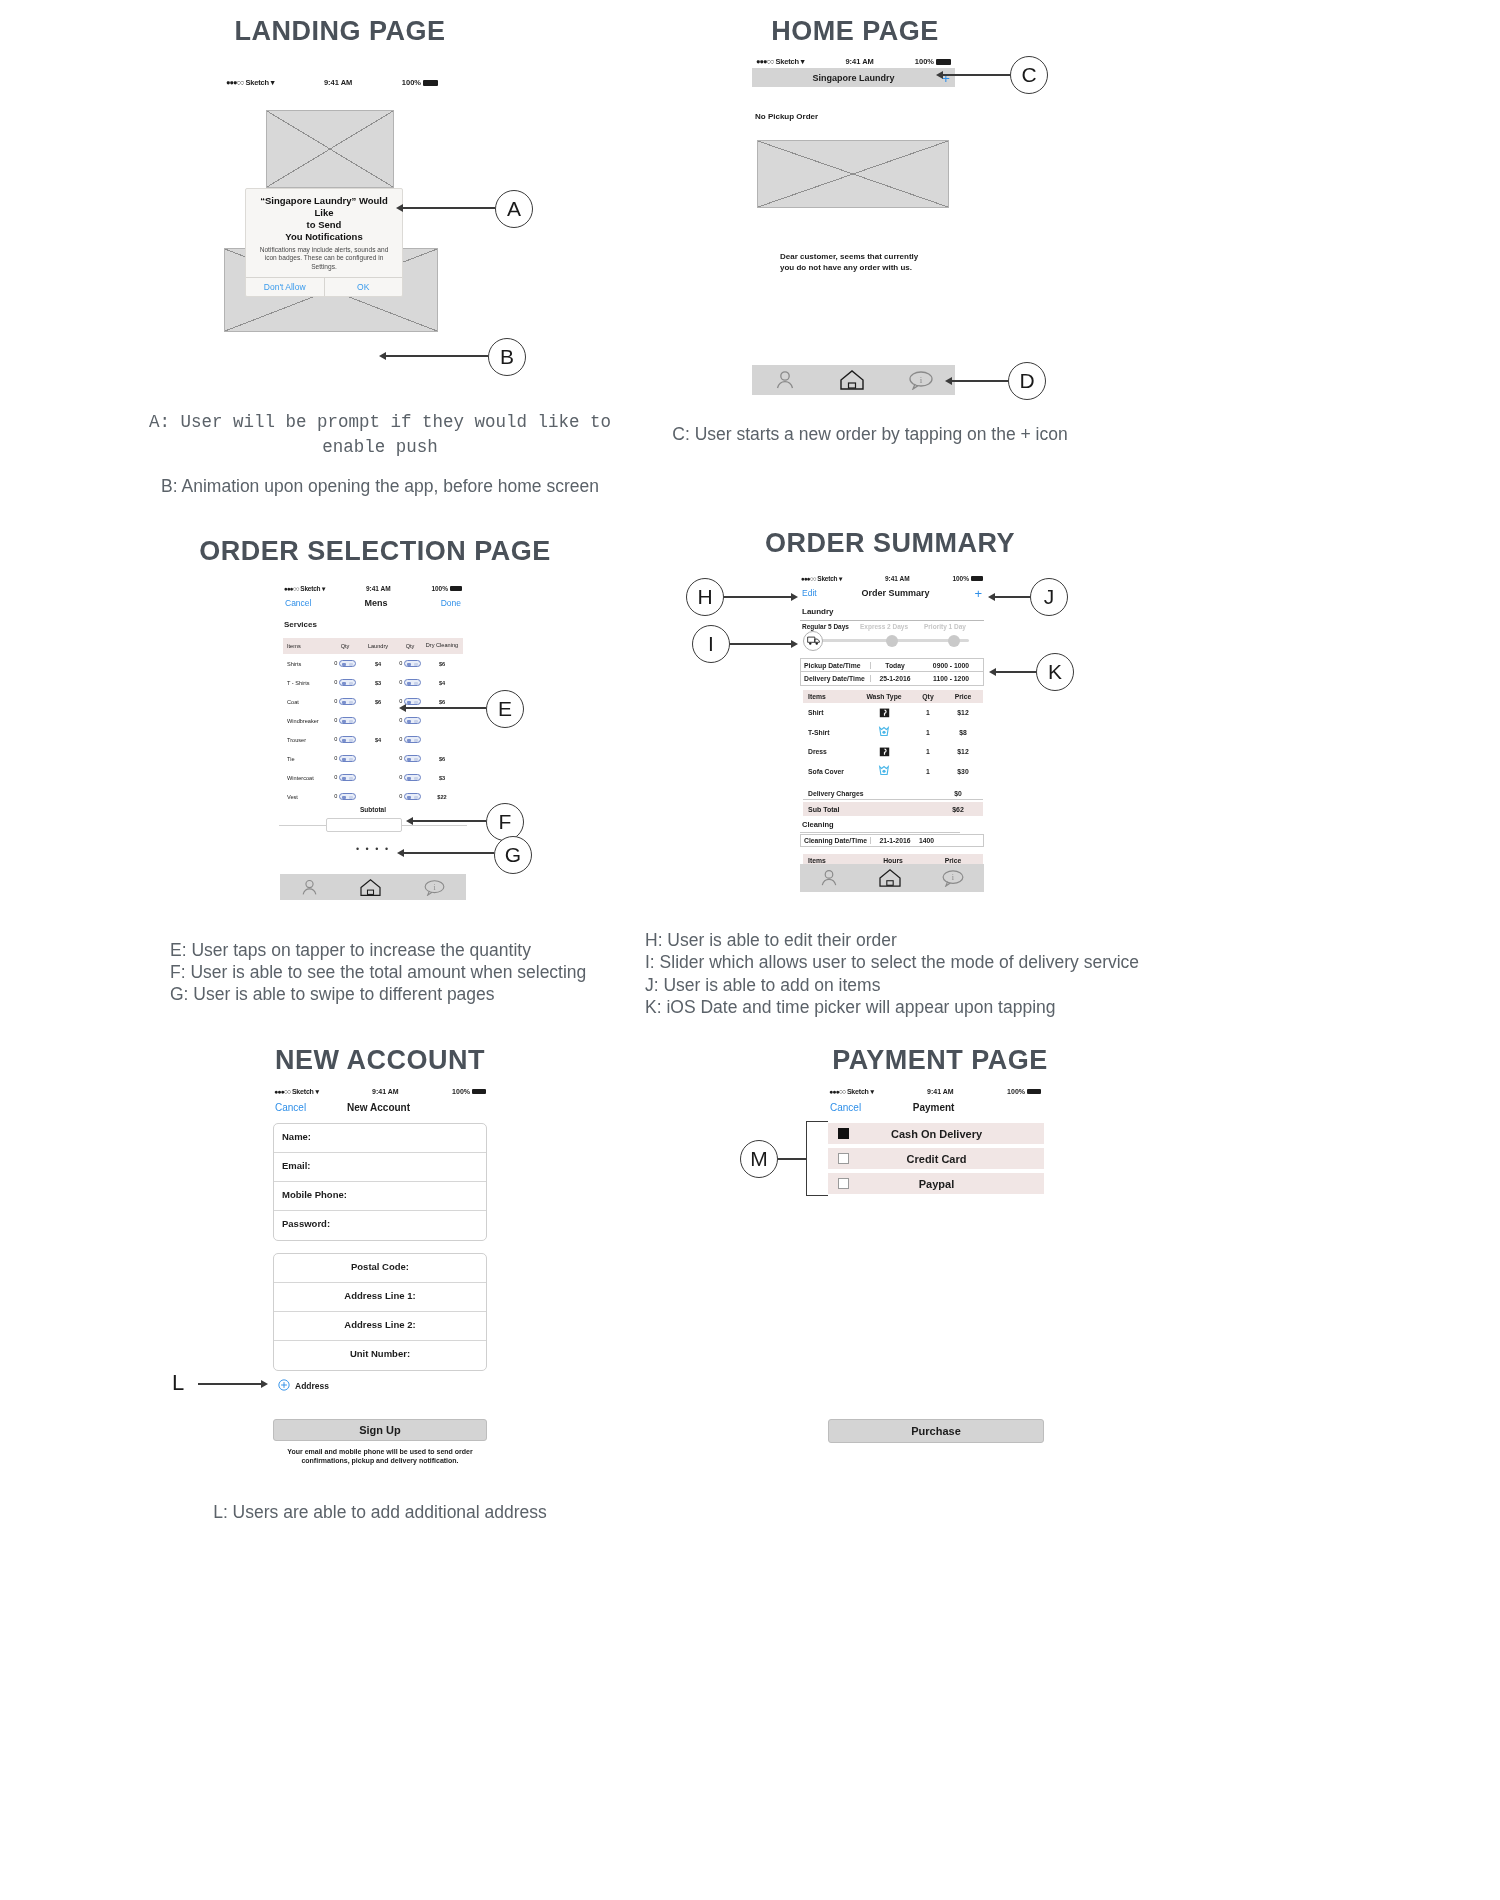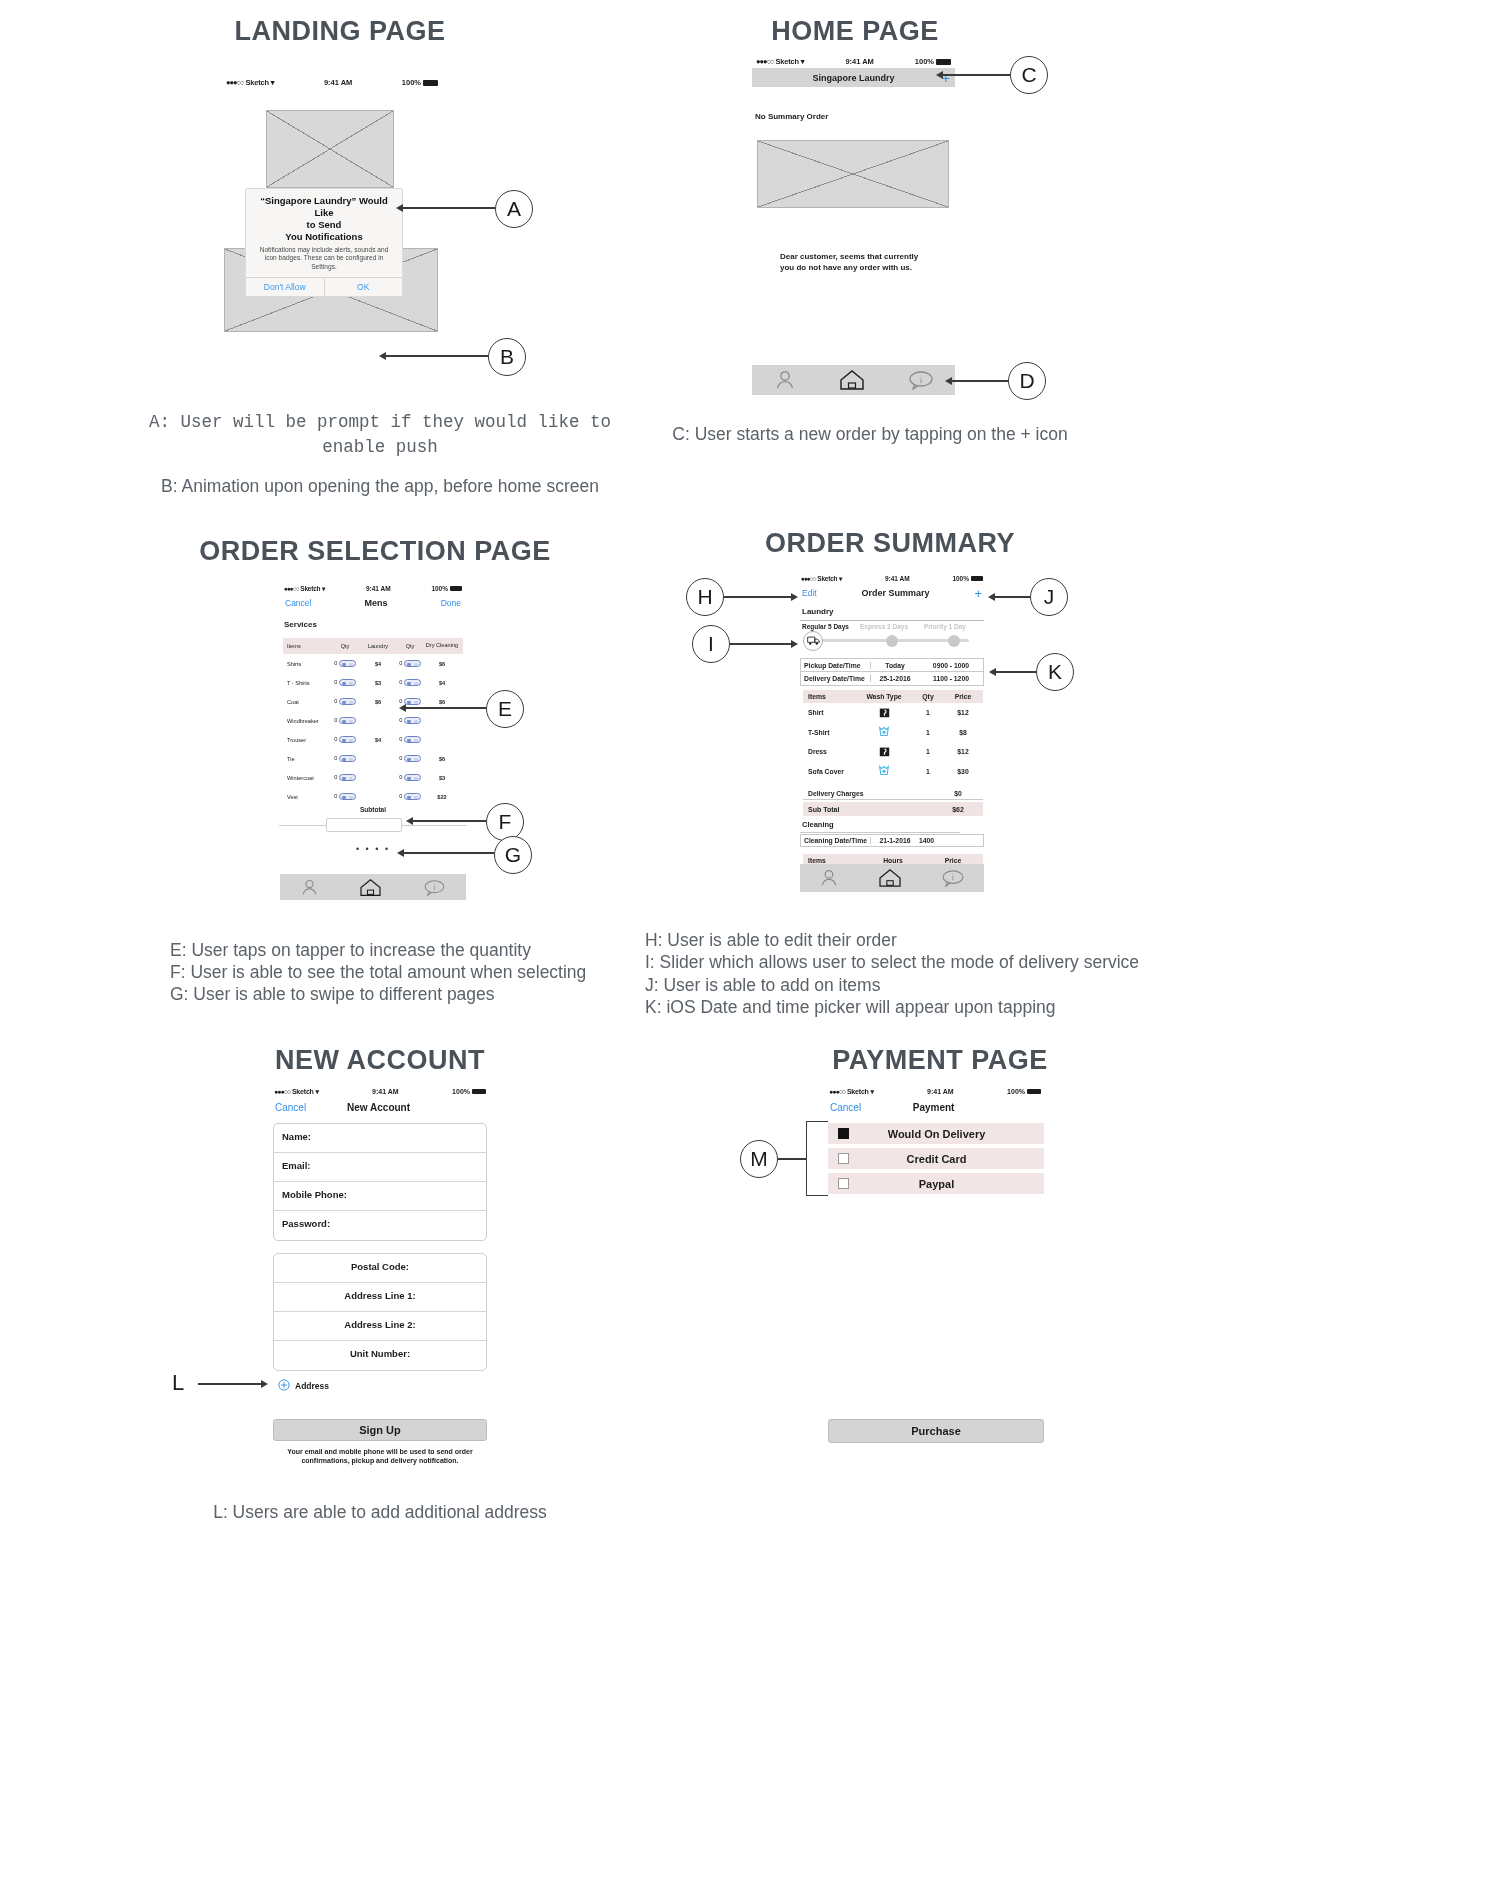--- a/index.html
+++ b/index.html
@@ -202,21 +202,21 @@
           <i class="batt"></i>
         </span>
     </div>
 
     <div class="navrow" style="background:#d4d4d4; height:19px;">
       <span class="nv-l" style="width:20px;"></span>
       <span class="nv-c">Singapore Laundry</span>
       <span class="nv-r" style="width:20px; text-align:right; font-size:14px; line-height:10px; color:#2f8fe8;">+</span>
     </div>
 
-    <div style="position:absolute; left:3px; top:57px; font-size:8px; font-weight:bold; color:#1c1c1c;">No Summary Order</div>
+    <div style="position:absolute; left:3px; top:57px; font-size:8px; font-weight:bold; color:#1c1c1c;">No Pickup Order</div>
 
     <div class="imgbox" style="position:absolute; left:5px; top:85px; width:192px; height:68px;"></div>
 
     <div style="position:absolute; left:28px; top:196px; width:150px; font-size:8px; font-weight:bold; color:#1c1c1c; line-height:11px;">Dear customer, seems that currently you do not have any order with us.</div>
 
     <div class="tabbar" style="left:0px; top:310px; width:203px; height:30px;">
       <span>
         <svg width="22" height="20" viewBox="0 0 22 20">
             <circle cx="11" cy="6" r="4.2" fill="none" stroke="#8a8a8a" stroke-width="1.3"></circle>
             <path d="M3.5 18c1.2-4.4 4.2-6.4 7.5-6.4s6.3 2 7.5 6.4" fill="none" stroke="#8a8a8a" stroke-width="1.3"></path>
@@ -618,21 +618,21 @@
 
     <div class="navrow" style="height:18px; font-size:10px;">
       <span class="nv-l" style="font-size:10px;">Cancel</span>
       <span class="nv-c" style="font-size:10px;">Payment</span>
       <span class="nv-r" style="width:34px;"></span>
     </div>
 
     <div id="pay-list" style="position:absolute; left:3px; top:38px; width:216px;">
         <div class="pay-row">
           <span class="pay-chk on"></span>
-          <span class="pay-lbl">Would On Delivery</span>
+          <span class="pay-lbl">Cash On Delivery</span>
         </div>
         <div class="pay-row">
           <span class="pay-chk"></span>
           <span class="pay-lbl">Credit Card</span>
         </div>
         <div class="pay-row">
           <span class="pay-chk"></span>
           <span class="pay-lbl">Paypal</span>
         </div>
       </div>

